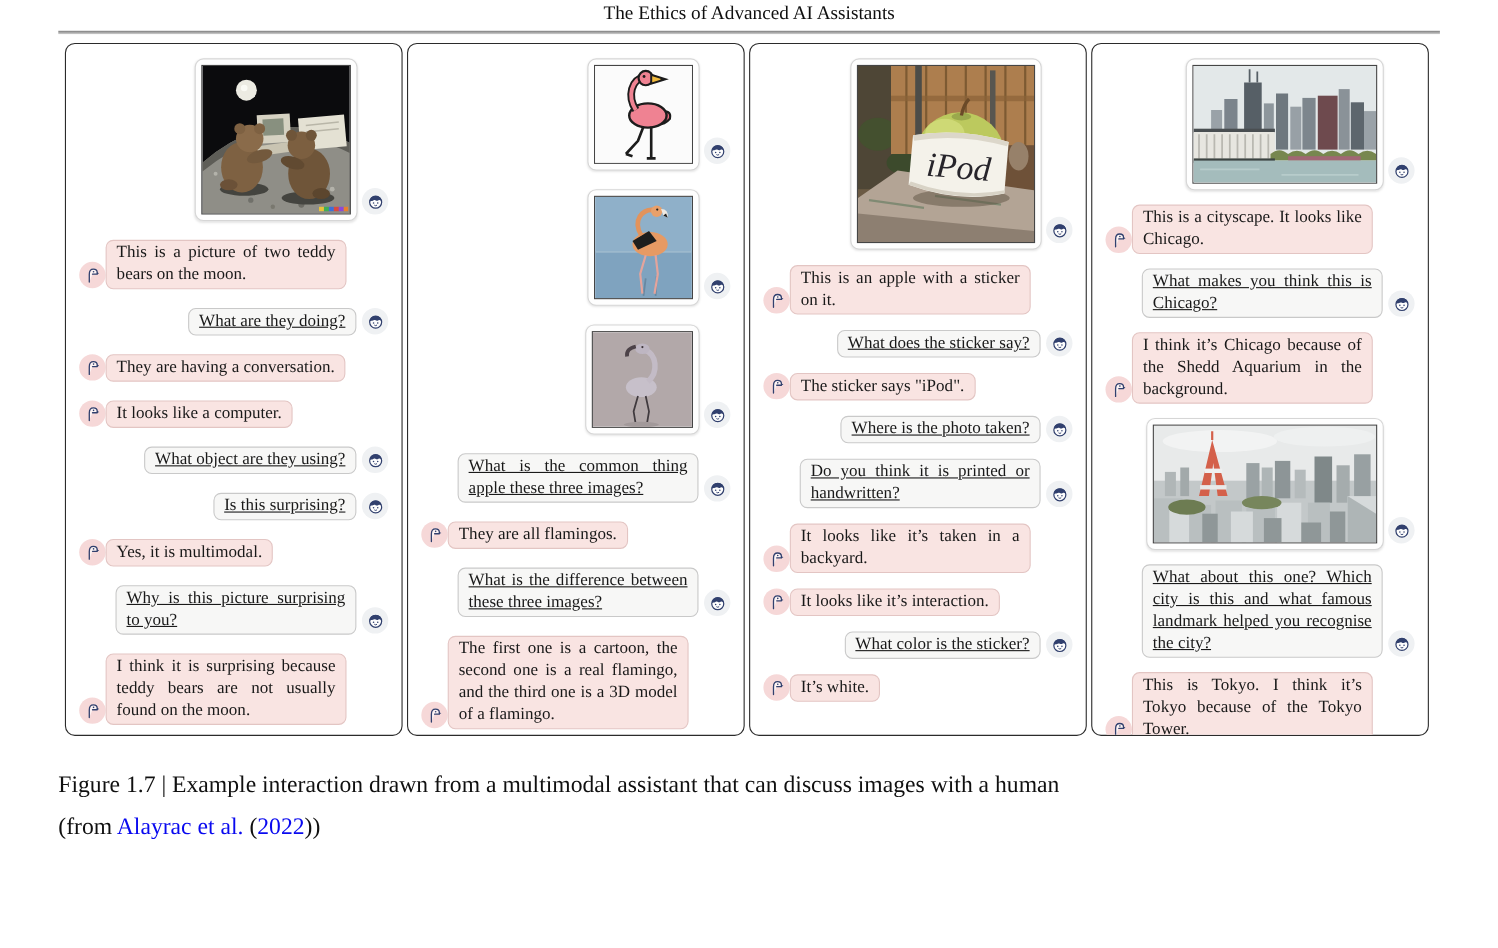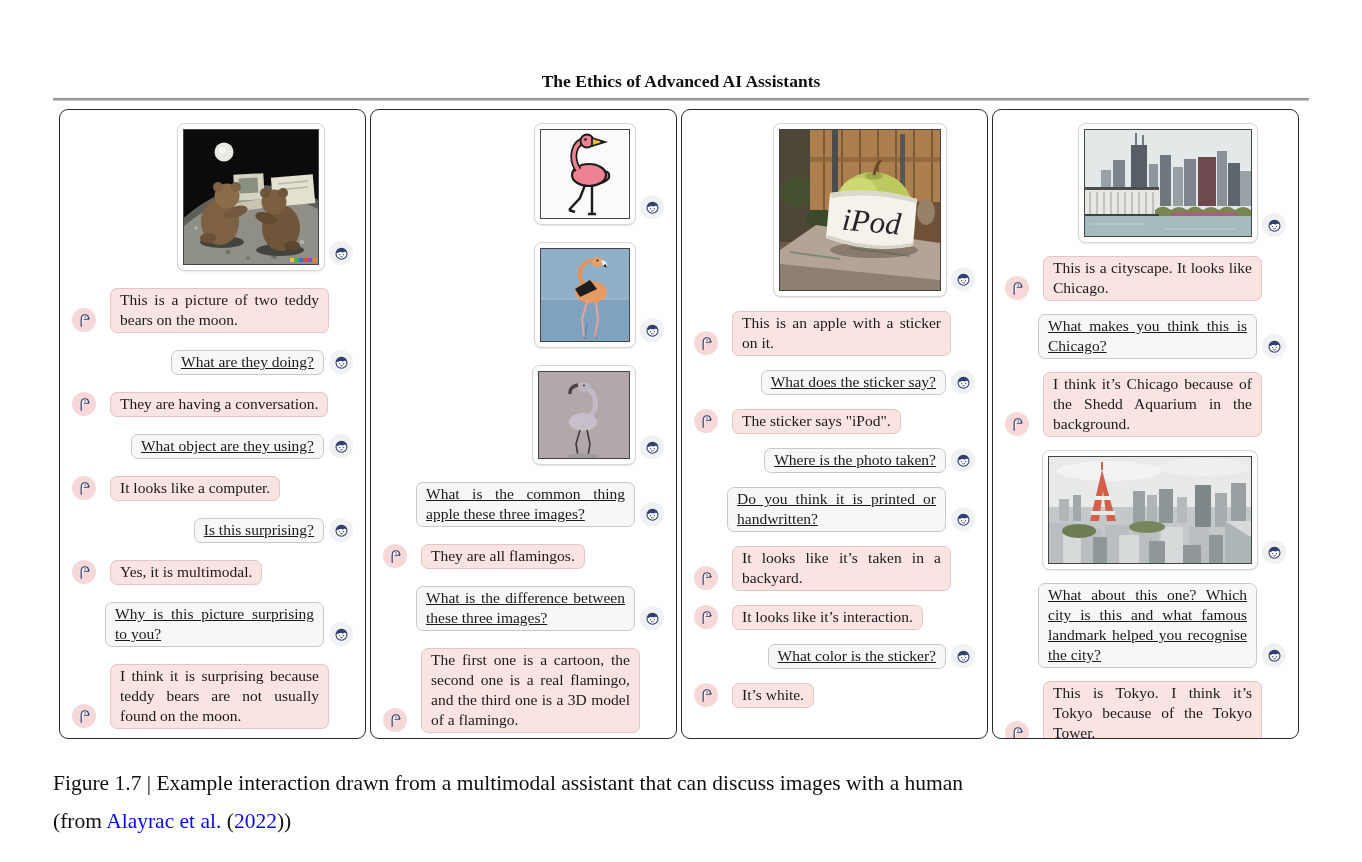--- a/index.html
+++ b/index.html
@@ -2,35 +2,35 @@
 <html><head>
 <meta charset="utf-8">
 <style>
   html,body{margin:0;padding:0;}
   body{
     width:1362px;height:862px;background:#ffffff;
     font-family:"Liberation Serif", serif;color:#1a1a1a;
     position:relative;overflow:hidden;
   }
   .doc-title{
-    padding-top:70px;text-align:center;font-size:17.5px;color:#0f0f0f;line-height:22px;font-weight:bold;
+    text-align:center;font-size:17.5px;color:#0f0f0f;line-height:22px;
   }
   .rule{
     margin:6px 53px 0 53px;height:3px;
     background:linear-gradient(#7d7d7d,#cfcfcf);
   }
   .panels{display:flex;gap:4px;margin:8px 0 0 59px;}
   .panel{
     box-sizing:border-box;width:307px;height:630px;background:#fff;
     border:1.3px solid #2b2b2b;border-radius:9px;
     padding:13px 12px;display:flex;flex-direction:column;overflow:hidden;
   }
   .p1{gap:17px}.p2{gap:17px}.p3{gap:14px}.p4{gap:13px}
   .row{display:flex;align-items:flex-end;}
-  .row-a{justify-content:flex-start;gap:14px;}
+  .row-a{justify-content:flex-start;gap:0;}
   .row-u{justify-content:flex-end;gap:5px;text-decoration:underline;}
   .row-img{justify-content:flex-end;gap:4px;}
   .bub{
     box-sizing:border-box;max-width:219px;padding:1px 9px 2px 9px;
     border-radius:7px;font-size:15.5px;line-height:20px;text-align:justify;color:#191919;
   }
   .bub-a{background:#f9e4e2;border:1px solid #e3c5c3;}
   .bub-u{background:#f7f7f6;border:1px solid #c9c9c9;}
   .av{
     width:24px;height:24px;border-radius:50%;flex:0 0 24px;
@@ -146,35 +146,35 @@
         </span>
     </div>
     <div class="row row-a">
       <span class="av av-a">
           <svg>
             <use href="#icon-flamingo"></use>
           </svg>
         </span>
       <div class="bub bub-a">They are having a conversation.</div>
     </div>
+    <div class="row row-a">
+      <span class="av av-a">
+          <svg>
+            <use href="#icon-flamingo"></use>
+          </svg>
+        </span>
+      <div class="bub bub-a">It looks like a computer.</div>
+    </div>
     <div class="row row-u">
       <div class="bub bub-u">What object are they using?</div>
       <span class="av av-u">
           <svg>
             <use href="#icon-person"></use>
           </svg>
         </span>
-    </div>
-    <div class="row row-a">
-      <span class="av av-a">
-          <svg>
-            <use href="#icon-flamingo"></use>
-          </svg>
-        </span>
-      <div class="bub bub-a">It looks like a computer.</div>
     </div>
     <div class="row row-u">
       <div class="bub bub-u">Is this surprising?</div>
       <span class="av av-u">
           <svg>
             <use href="#icon-person"></use>
           </svg>
         </span>
     </div>
     <div class="row row-a">

